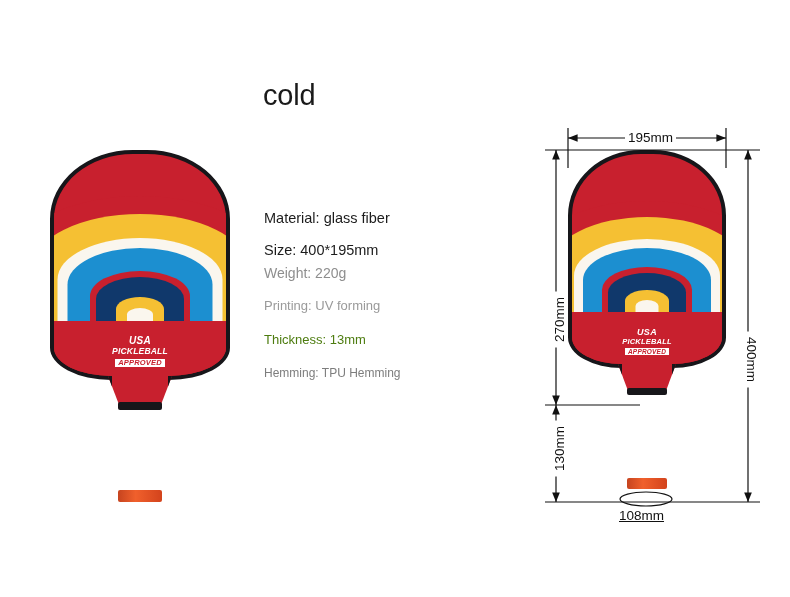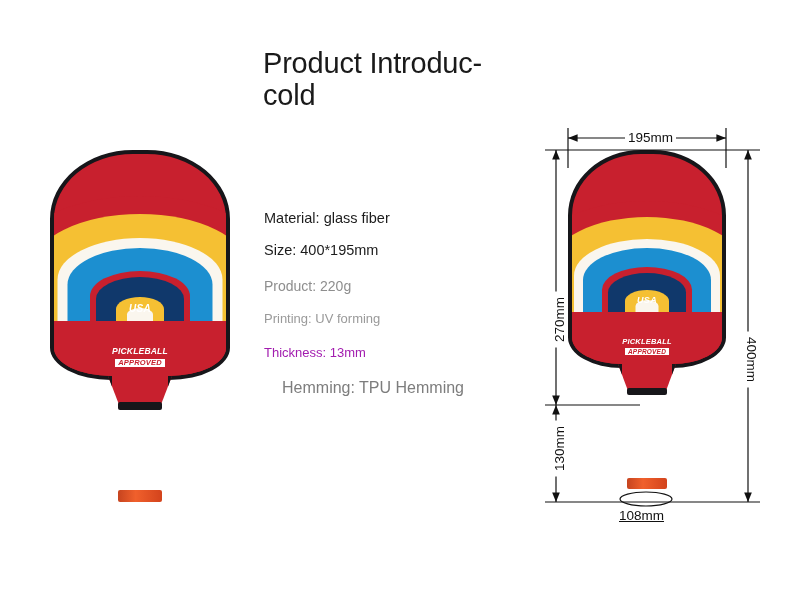--- a/index.html
+++ b/index.html
@@ -13,26 +13,26 @@
   #title{
     position:absolute;left:263px;top:47px;width:300px;
     font-size:29px;line-height:32px;color:#1a1a1a;
     letter-spacing:-0.2px;
   }
 
   
   #specs{position:absolute;left:264px;top:210px;width:200px;}
   .spec{white-space:nowrap;}
   .s0{font-size:14.5px;color:#1c1c1c;margin-bottom:16px;}
-  .s1{font-size:14.5px;color:#1c1c1c;margin-bottom:20px;}
+  .s1{font-size:14.5px;color:#1c1c1c;margin-bottom:7px;}
   .s2{font-size:14px;color:#8e8e8e;margin-bottom:17px;}
   .s3{font-size:13px;color:#141414;margin-bottom:18px;font-weight:600;}
   .s4{font-size:13px;color:#9a9a9a;margin-bottom:19px;}
-  .s5{font-size:13px;color:#a21caf;margin-bottom:19px;}
-  .s6{font-size:16px;color:#7d7d7d;text-align:right;}
+  .s5{font-size:13px;color:#4d7c0f;margin-bottom:19px;}
+  .s6{font-size:12px;color:#7d7d7d;}
 
   
   .paddle{position:absolute;}
   .face{
     position:absolute;left:0;top:0;
     border:4px solid #17161a;
     border-radius:46% 46% 34% 34% / 30% 30% 14% 14%;
     overflow:hidden;background:#C8202E;
     box-sizing:border-box;
   }
@@ -40,21 +40,21 @@
   .arc{
     position:absolute;border-radius:50% 50% 0 0;
     left:50%;transform:translateX(-50%);
   }
   .lowerband{position:absolute;left:0;right:0;background:#C8202E;}
 
   
   .badge{position:absolute;left:50%;transform:translateX(-50%);text-align:center;
          color:#ffffff;font-style:italic;font-weight:bold;line-height:1.08;}
   .badge .b1{letter-spacing:0.3px;}
-  .badge .b2{letter-spacing:0.2px;margin-top:32px;}
+  .badge .b2{letter-spacing:0.2px;}
   .badge .b3{background:#ffffff;color:#C8202E;display:inline-block;
              padding:0 3px;letter-spacing:0.2px;}
 
   
   .throat{position:absolute;left:50%;transform:translateX(-50%);
           background:#C8202E;border-left:4px solid #17161a;border-right:4px solid #17161a;
           box-sizing:border-box;}
   .throatcap{position:absolute;left:50%;transform:translateX(-50%);background:#17161a;}
   .grip{
     position:absolute;left:50%;transform:translateX(-50%);
@@ -73,28 +73,28 @@
   #dims{position:absolute;left:0;top:0;width:790px;height:597px;pointer-events:none;}
   .dimlabel{position:absolute;font-size:13.5px;color:#111;background:#fff;
             padding:0 3px;white-space:nowrap;}
   .vert-ccw{transform:rotate(-90deg);transform-origin:center center;}
   .vert-cw{transform:rotate(90deg);transform-origin:center center;}
 </style>
 </head>
 <body>
 
 <div id="title">
-  <span>Product Introduc-</span><br>
+  <br>
   <span>cold</span>
 </div>
 
 <div id="specs">
   <div class="spec s0">Material: glass fiber</div>
   <div class="spec s1">Size: 400*195mm</div>
-  <div class="spec s2">Product: 220g</div>
+  <div class="spec s2">Weight: 220g</div>
   <div class="spec s4">Printing: UV forming</div>
   <div class="spec s5">Thickness: 13mm</div>
   <div class="spec s6">Hemming: TPU Hemming</div>
 </div>
 
 <div class="paddle" id="paddle-left" style="left:50px;top:150px;width:180px;height:350px;">
 
   <div class="face" style="width:180px;height:230px;">
     <div class="arcs">
 

